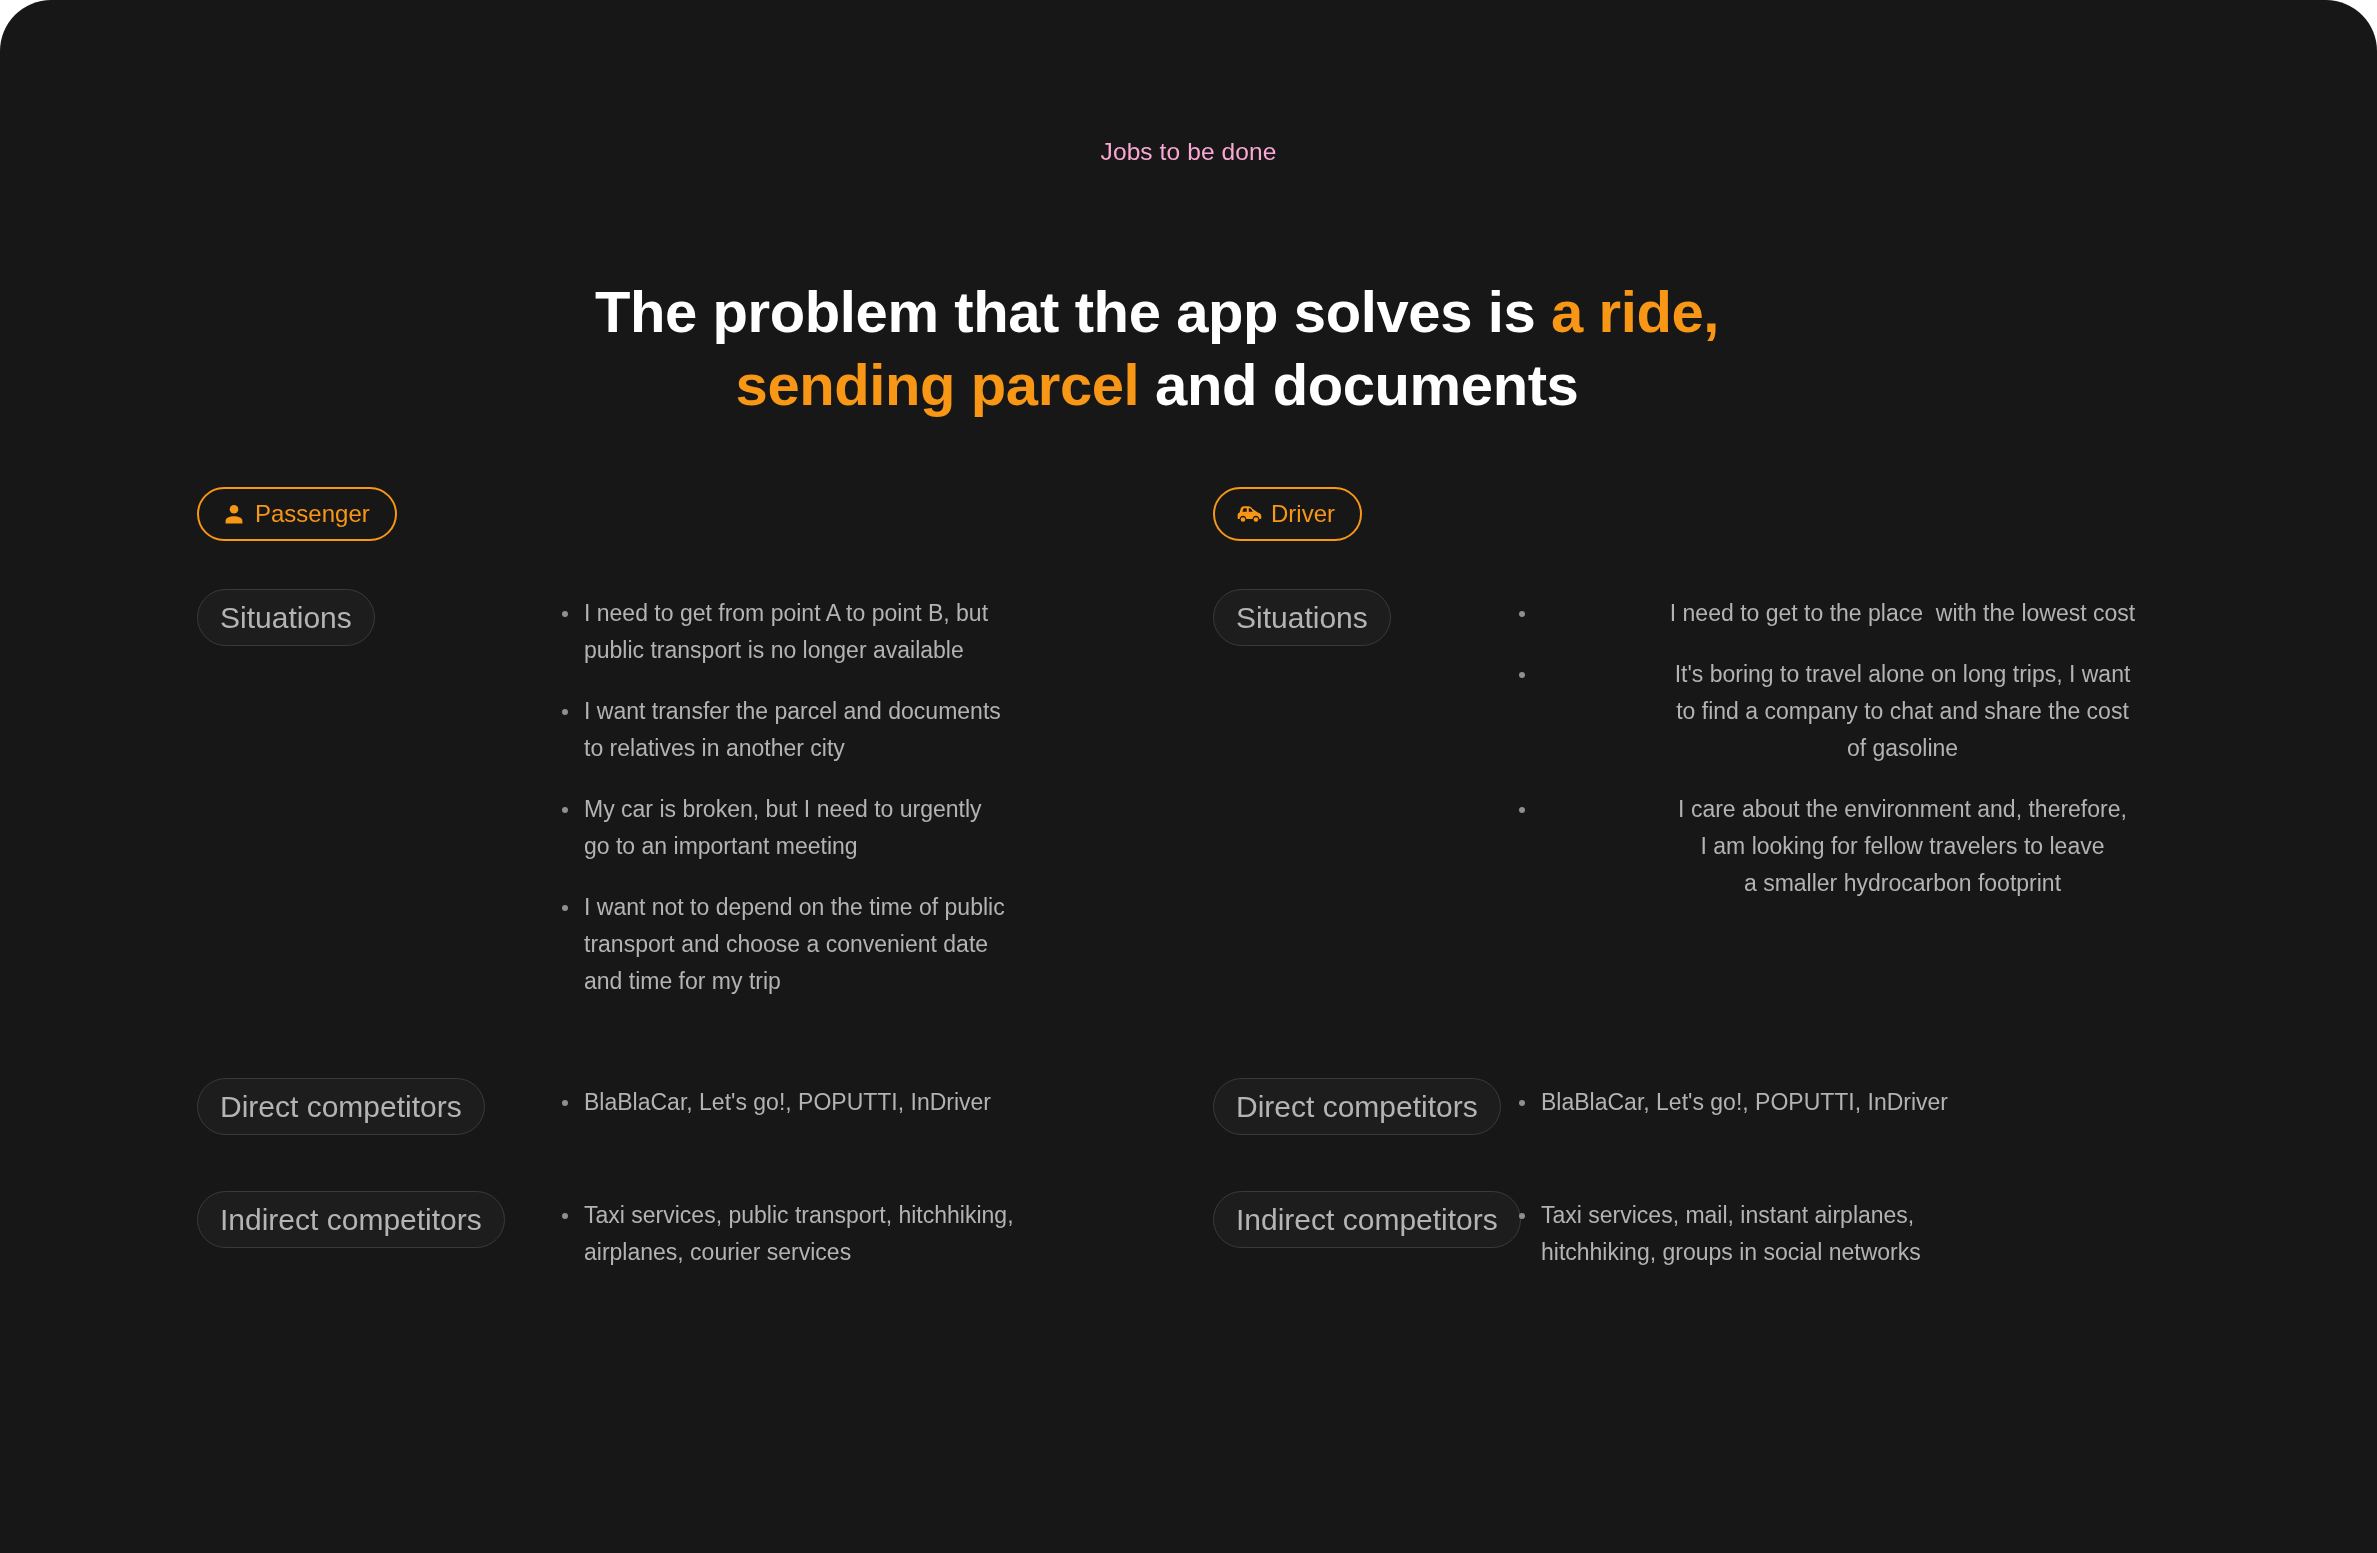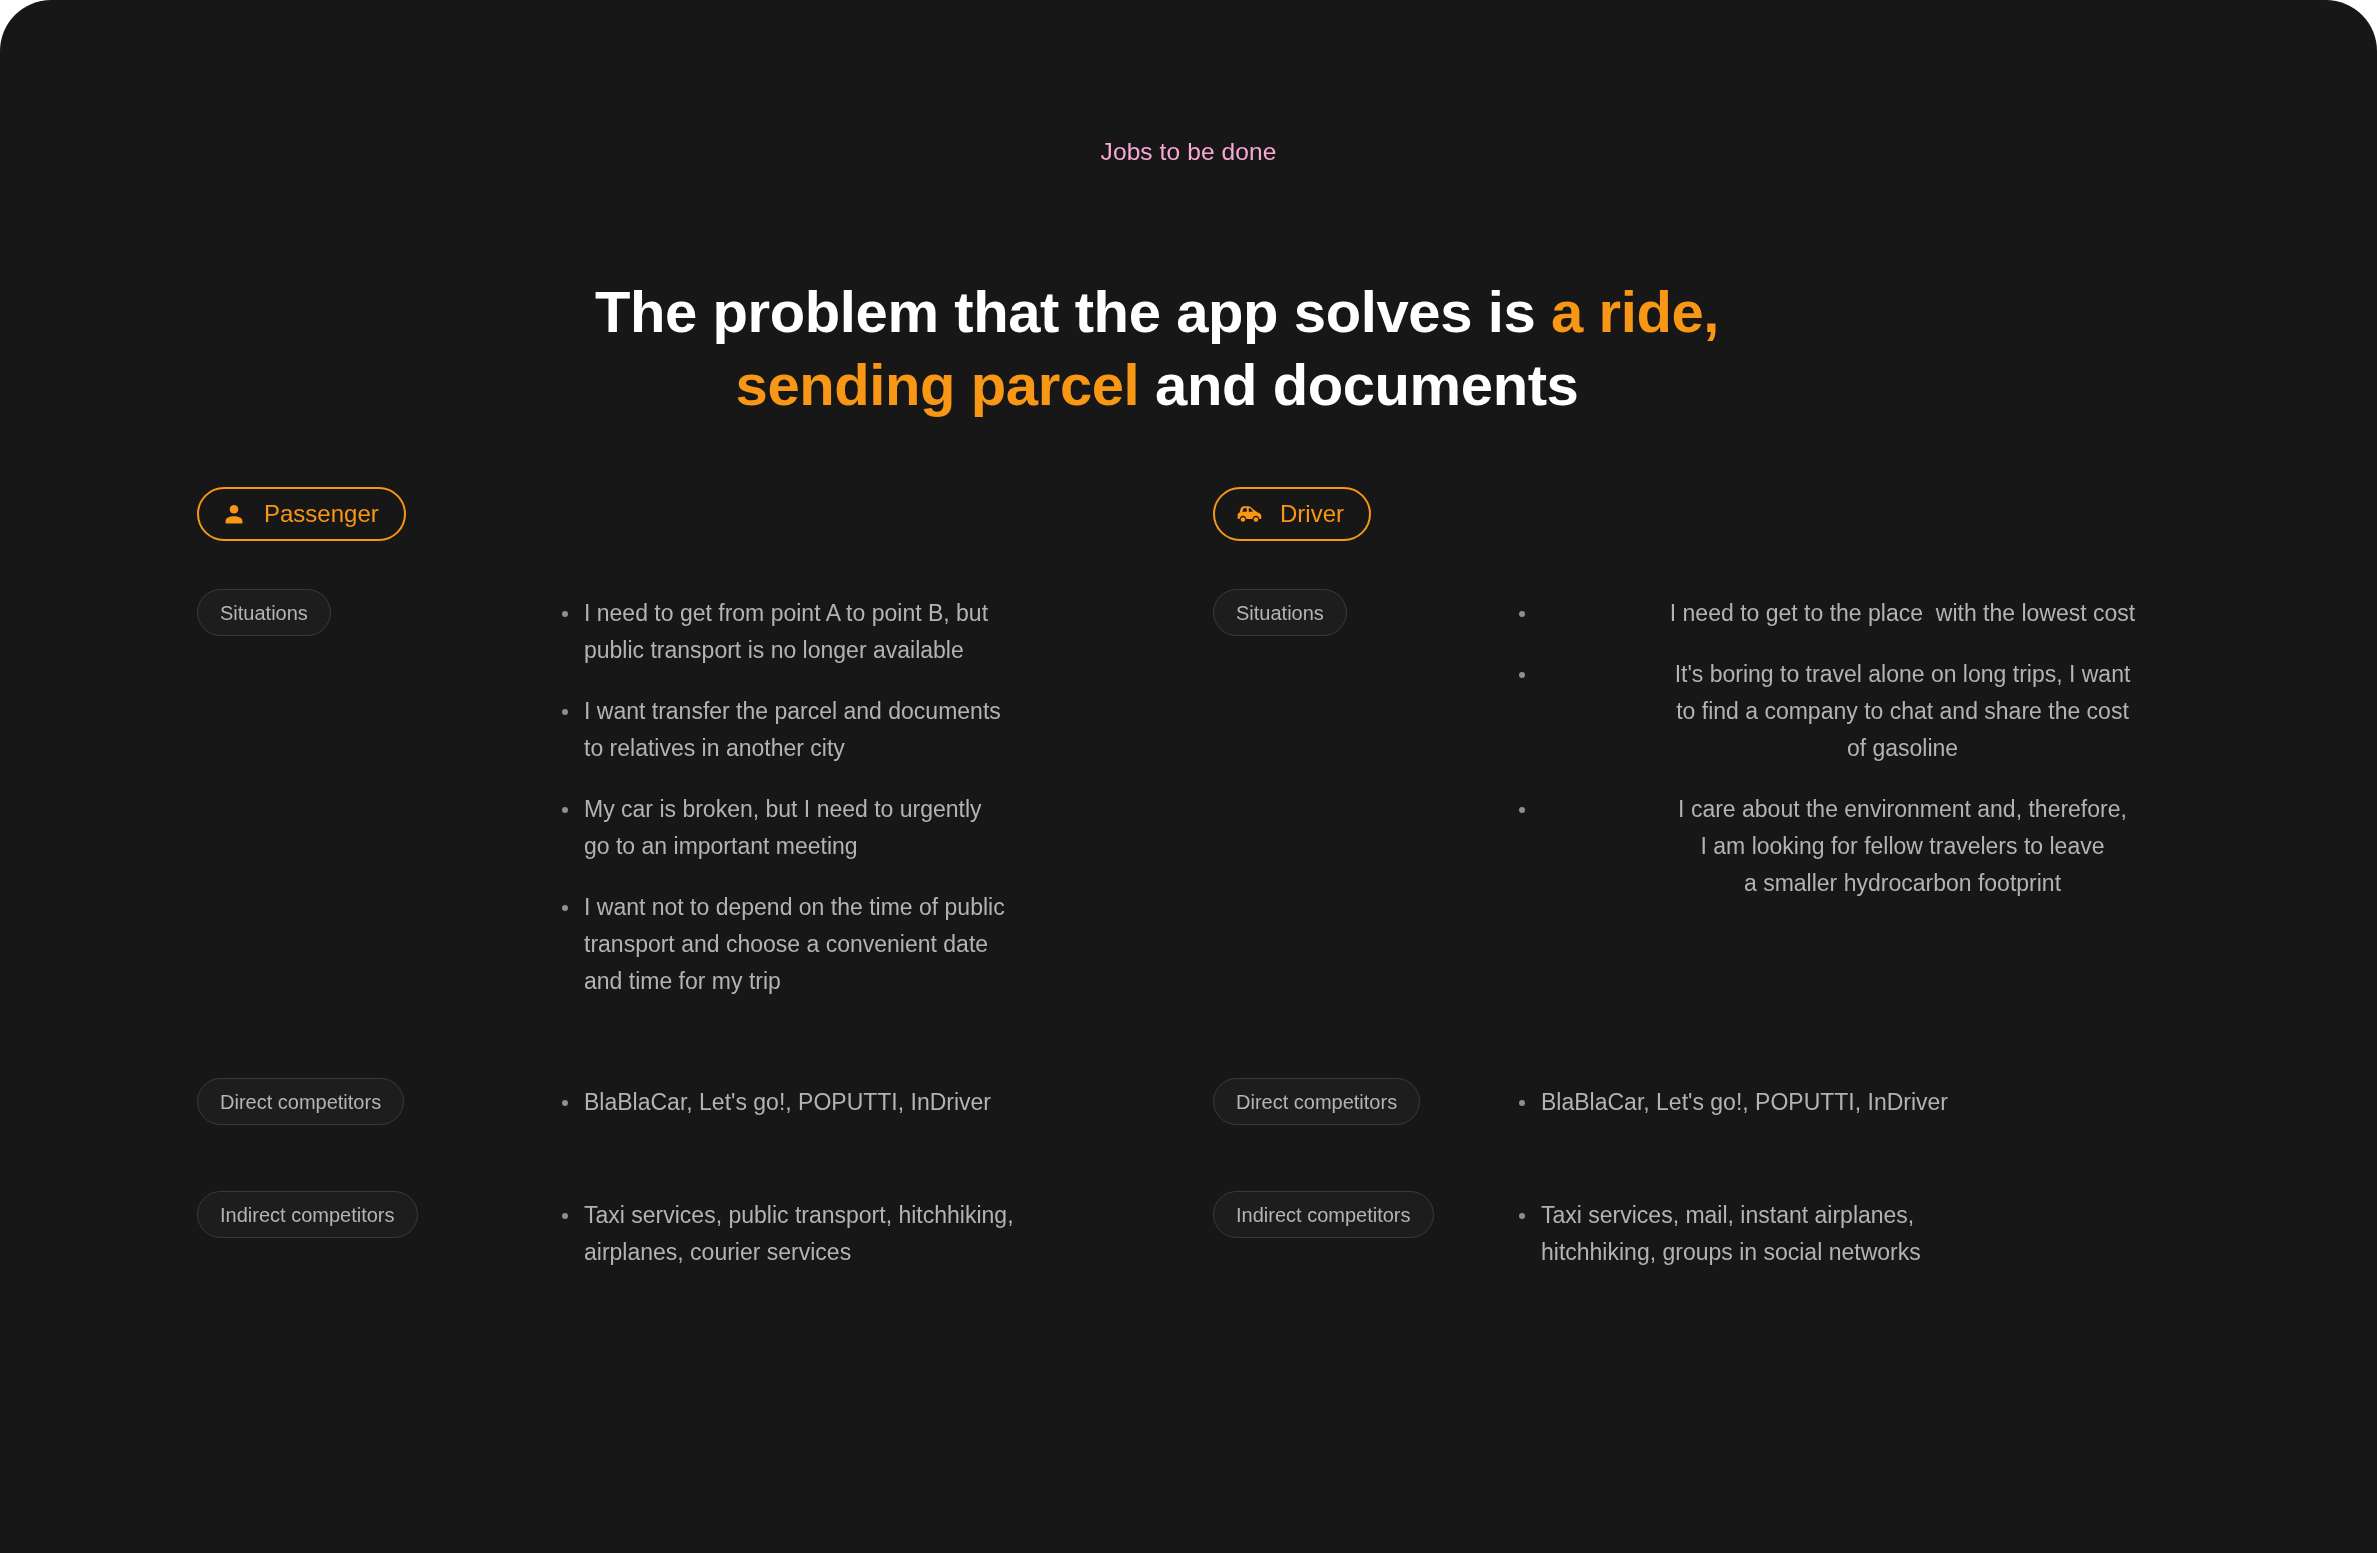--- a/index.html
+++ b/index.html
@@ -63,21 +63,21 @@
     top: 0;
     width: 1062px;
   }
   .col-passenger { left: 197px; }
   .col-driver { left: 1213px; }
 
   
   .role-badge {
     display: inline-flex;
     align-items: center;
-    gap: 18px;
+    gap: 9px;
     border: 2.2px solid #f89615;
     border-radius: 742px;
     padding: 12.6px 25px 12.6px 22px;
     color: #f89615;
     font-size: 24px;
     background: transparent;
     line-height: 1;
   }
   .role-badge .ico {
     display: inline-flex;
@@ -105,21 +105,21 @@
   .row-situations     { top: 0px; }
   .row-direct         { top: 489px; }
   .row-indirect       { top: 602px; }
 
   .tag {
     flex: 0 0 auto;
     border: 1.5px solid #3a3a3a;
     background: #1d1d1d;
     border-radius: 742px;
     color: #b4b4b4;
-    font-size: 20px;
+    font-size: 30px;
     padding: 12.6px 22px;
     line-height: 1;
     white-space: nowrap;
   }
 
   .bullets {
     list-style: none;
     margin: 0;
     padding: 0;
     color: #b3b3b3;

